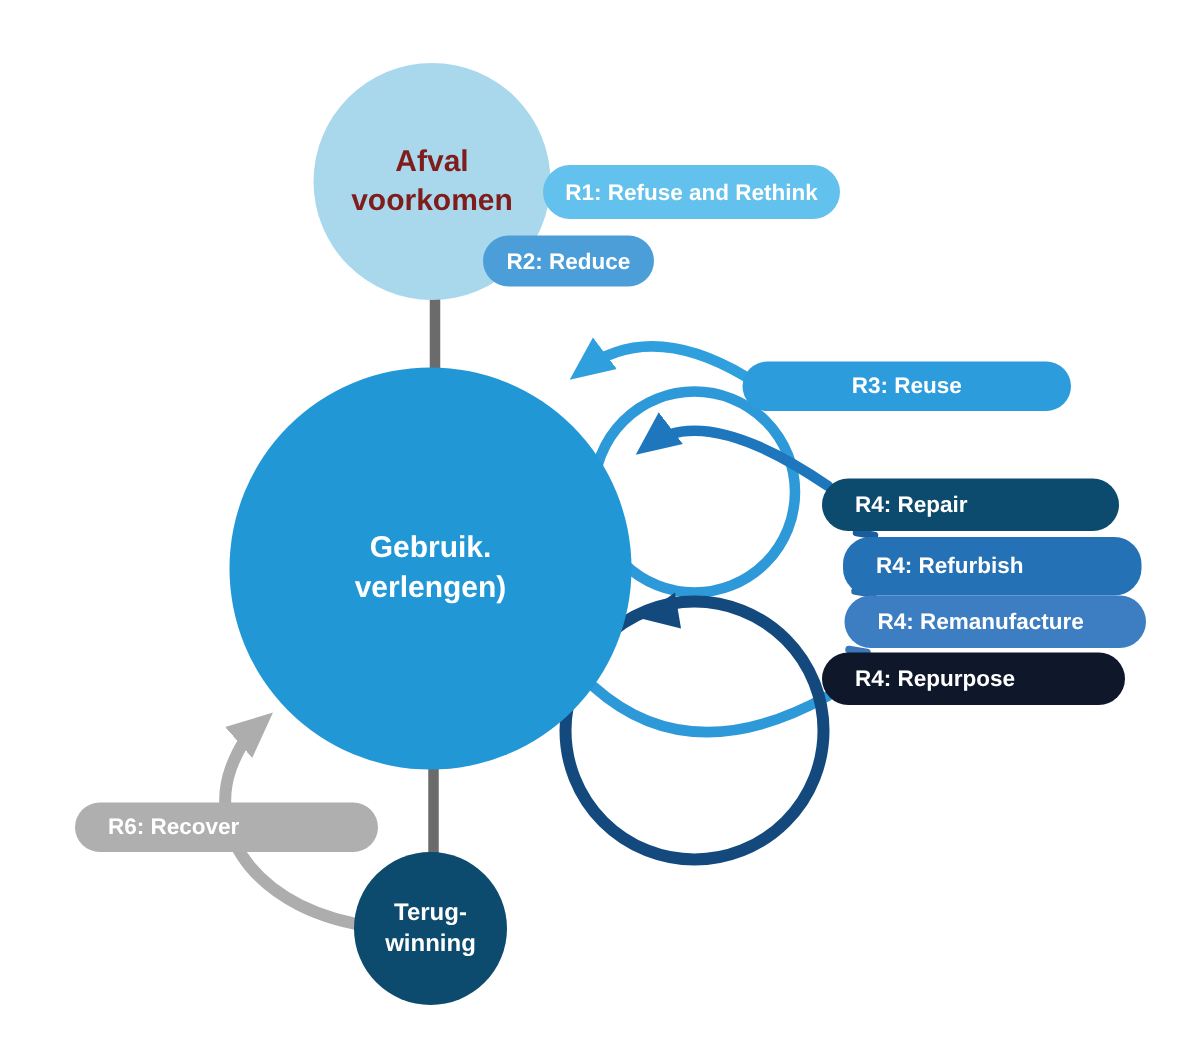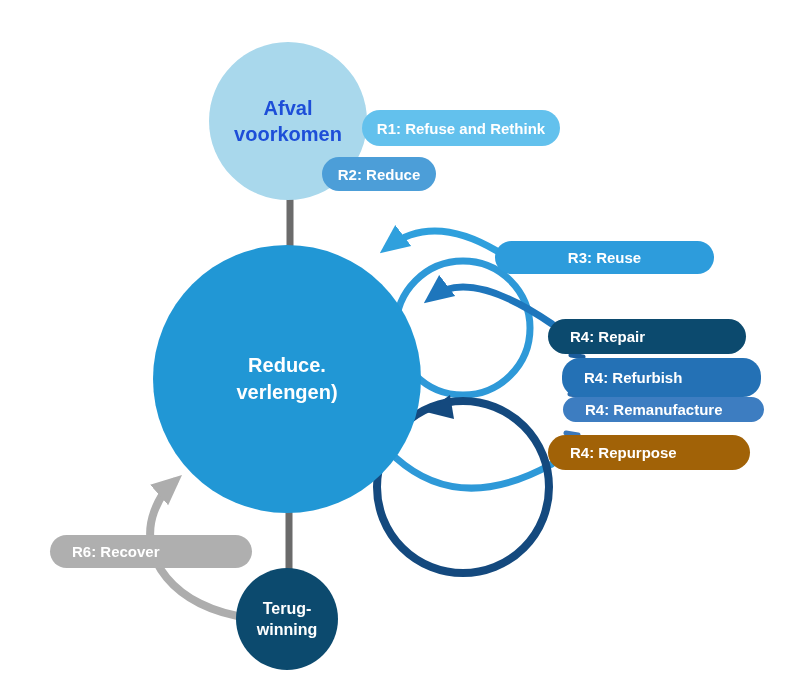--- a/index.html
+++ b/index.html
@@ -6,35 +6,35 @@
   .stage{
     position:relative;width:800px;height:698px;overflow:hidden;
     background:#ffffff;font-family:"Liberation Sans",sans-serif;
   }
   .layer{position:absolute;left:0;top:0;}
   .circle{
     position:absolute;border-radius:50%;display:flex;flex-direction:column;
     align-items:center;justify-content:center;text-align:center;font-weight:bold;
   }
   .circle span{display:block;}
-  .circle-top{left:209px;top:42px;width:158px;height:158px;color:#1d4ed8;font-size:20px;line-height:26px;}
+  .circle-top{left:209px;top:42px;width:158px;height:158px;color:#7f1d1d;font-size:20px;line-height:26px;}
   .circle-big{left:153px;top:245px;width:268px;height:268px;color:#ffffff;font-size:20px;line-height:27px;}
   .circle-gray{left:236px;top:568px;width:102px;height:102px;color:#ffffff;font-size:16px;line-height:21px;}
   .pill{
     position:absolute;display:flex;align-items:center;color:#ffffff;
     font-weight:bold;font-size:15px;border-radius:18px;white-space:nowrap;
   }
   .pill-center{justify-content:center;}
   .pill-left{padding-left:22px;}
   .pill-r1{left:362px;top:110px;width:198px;height:36px;}
   .pill-r2{left:322px;top:157px;width:114px;height:34px;}
   .pill-r3{left:495px;top:241px;width:219px;height:33px;}
   .pill-r4a{left:548px;top:319px;width:176px;height:35px;}
   .pill-r4b{left:562px;top:358px;width:177px;height:39px;}
-  .pill-r4c{left:563px;top:397px;width:179px;height:25px;}
+  .pill-r4c{left:563px;top:397px;width:179px;height:35px;}
   .pill-r4d{left:548px;top:435px;width:180px;height:35px;}
   .pill-r5{left:495px;top:515px;width:178px;height:33px;}
   .pill-r6{left:50px;top:535px;width:180px;height:33px;}
 </style>
 </head>
 <body>
 
 <div class="stage">
 
   <svg class="layer" width="800" height="698" viewBox="0 0 800 698">
@@ -70,39 +70,39 @@
 
     <path d="M 250 618 C 172 608 138 556 154 512 C 160 496 166 489 174 482" fill="none" stroke-width="8" stroke-linecap="round" marker-end="url(#ah-gray)" stroke="#ADADAD"></path>
   </svg>
 
   <div class="circle circle-top" style="background: rgb(169, 216, 236);">
     <span>Afval</span>
     <span>voorkomen</span>
   </div>
 
   <div class="circle circle-big" style="background: rgb(33, 151, 213);">
-    <span>Reduce.</span>
+    <span>Gebruik.</span>
     <span>verlengen)</span>
   </div>
 
   <div class="circle circle-gray" style="background: #0c4a6e;">
     <span>Terug-</span>
     <span>winning</span>
   </div>
 
   <div class="pill pill-center pill-r1" style="background: rgb(99, 193, 237);">R1: Refuse and Rethink</div>
 
   <div class="pill pill-center pill-r2" style="background: rgb(76, 158, 216);">R2: Reduce</div>
 
   <div class="pill pill-center pill-r3" style="background: rgb(45, 156, 220);">R3: Reuse</div>
 
   <div class="pill pill-left pill-r4a" style="background: #0c4a6e;">R4: Repair</div>
 
   <div class="pill pill-left pill-r4b" style="background: rgb(36, 113, 181);">R4: Refurbish</div>
 
   <div class="pill pill-left pill-r4c" style="background: rgb(61, 125, 193);">R4: Remanufacture</div>
 
-  <div class="pill pill-left pill-r4d" style="background: #a16207;">R4: Repurpose</div>
+  <div class="pill pill-left pill-r4d" style="background: #0f172a;">R4: Repurpose</div>
 
 
   <div class="pill pill-left pill-r6" style="background: rgb(175, 175, 175);">R6: Recover</div>
 
 </div>
 
 </body></html>

